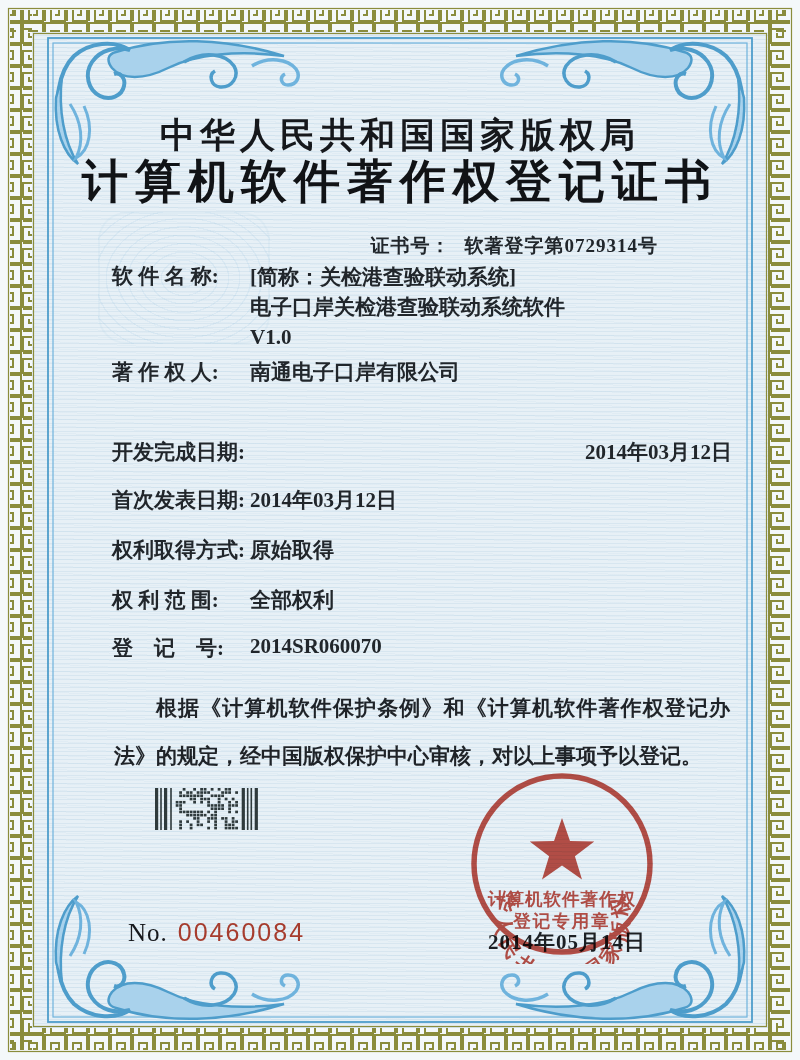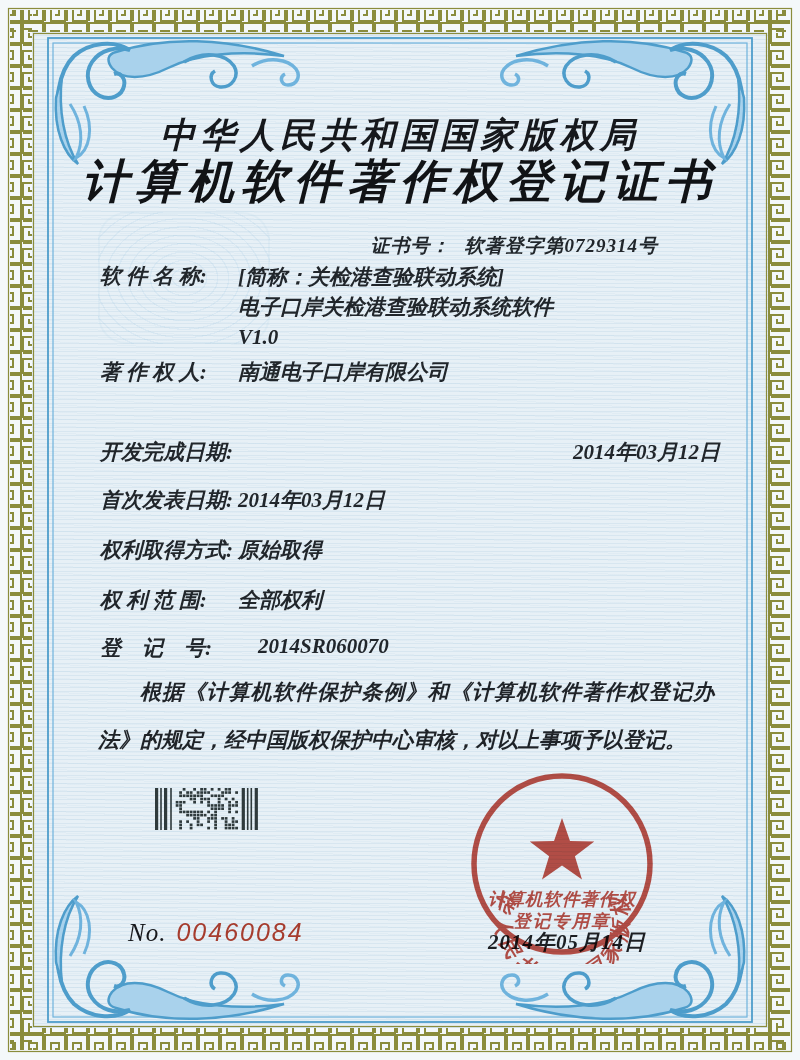--- a/index.html
+++ b/index.html
@@ -24,48 +24,48 @@
   }
   .frame-svg{position:absolute;left:0;top:0;}
   
   .watermark{
     position:absolute;left:98px;top:212px;width:172px;height:132px;
     border-radius:28px;
     background:repeating-radial-gradient(ellipse at 50% 50%, rgba(125,180,215,.30) 0 1.5px, rgba(0,0,0,0) 1.5px 11px);
     box-shadow:inset 0 0 0 2px rgba(140,190,220,.25);
     opacity:.38;
   }
-  .content{position:absolute;inset:0;color:#21262b;font-style:italic;}
+  .content{position:absolute;inset:0;color:#21262b;}
   .authority{
     position:absolute;left:0;right:0;top:112px;margin:0;
     text-align:center;font-size:35px;font-weight:900;letter-spacing:5px;color:#16181c;
   }
   .cert-title{
     position:absolute;left:0;right:0;top:151px;margin:0;
     text-align:center;font-size:46px;font-weight:900;letter-spacing:7px;color:#111316;
   }
   .certno{
     position:absolute;top:233px;right:142px;
     font-size:19px;font-weight:700;letter-spacing:1px;
   }
   .certno .lab{margin-right:14px;}
   .rows{position:absolute;left:100px;top:260px;width:620px;font-size:21px;font-weight:700;}
-  .row{display:flex;align-items:flex-start;position:absolute;left:0;width:620px;}
+  .row{display:flex;align-items:flex-start;position:absolute;left:12px;width:620px;}
   .row .label{width:138px;flex:0 0 138px;letter-spacing:0;}
   .row .value{margin-left:0;}
   .vblock div{line-height:30px;}
   .r-name{top:2px;}
   .r-owner{top:98px;}
   .r-dev{top:178px;justify-content:space-between;}
   .r-first{top:226px;}
   .r-acq{top:276px;}
   .r-scope{top:326px;}
-  .r-reg{top:374px;gap:20px;}
+  .r-reg{top:374px;}
   .statement{
-    position:absolute;left:98px;top:668px;width:616px;margin:0;
+    position:absolute;left:98px;top:668px;width:616px;margin:16px;
     font-size:21px;font-weight:700;line-height:48px;
     text-indent:2em;text-align:justify;color:#1f2328;
   }
   .barcode{position:absolute;left:155px;top:788px;width:118px;height:42px;}
   .no-line{position:absolute;left:128px;top:918px;font-size:25px;color:#16181c;letter-spacing:1px;}
   .no-line .no-num{color:#a63c2e;font-family:"Liberation Sans","DejaVu Sans",sans-serif;font-weight:400;letter-spacing:2px;margin-left:10px;text-align:center;}
   .issue-date{position:absolute;left:488px;top:928px;font-size:21px;font-weight:700;color:#1c1f23;letter-spacing:1px;}
   .seal{position:absolute;left:462px;top:764px;width:200px;height:200px;mix-blend-mode:multiply;opacity:.93;}
   .seal text{font-family:"Liberation Serif","DejaVu Serif",serif;}
 </style>

